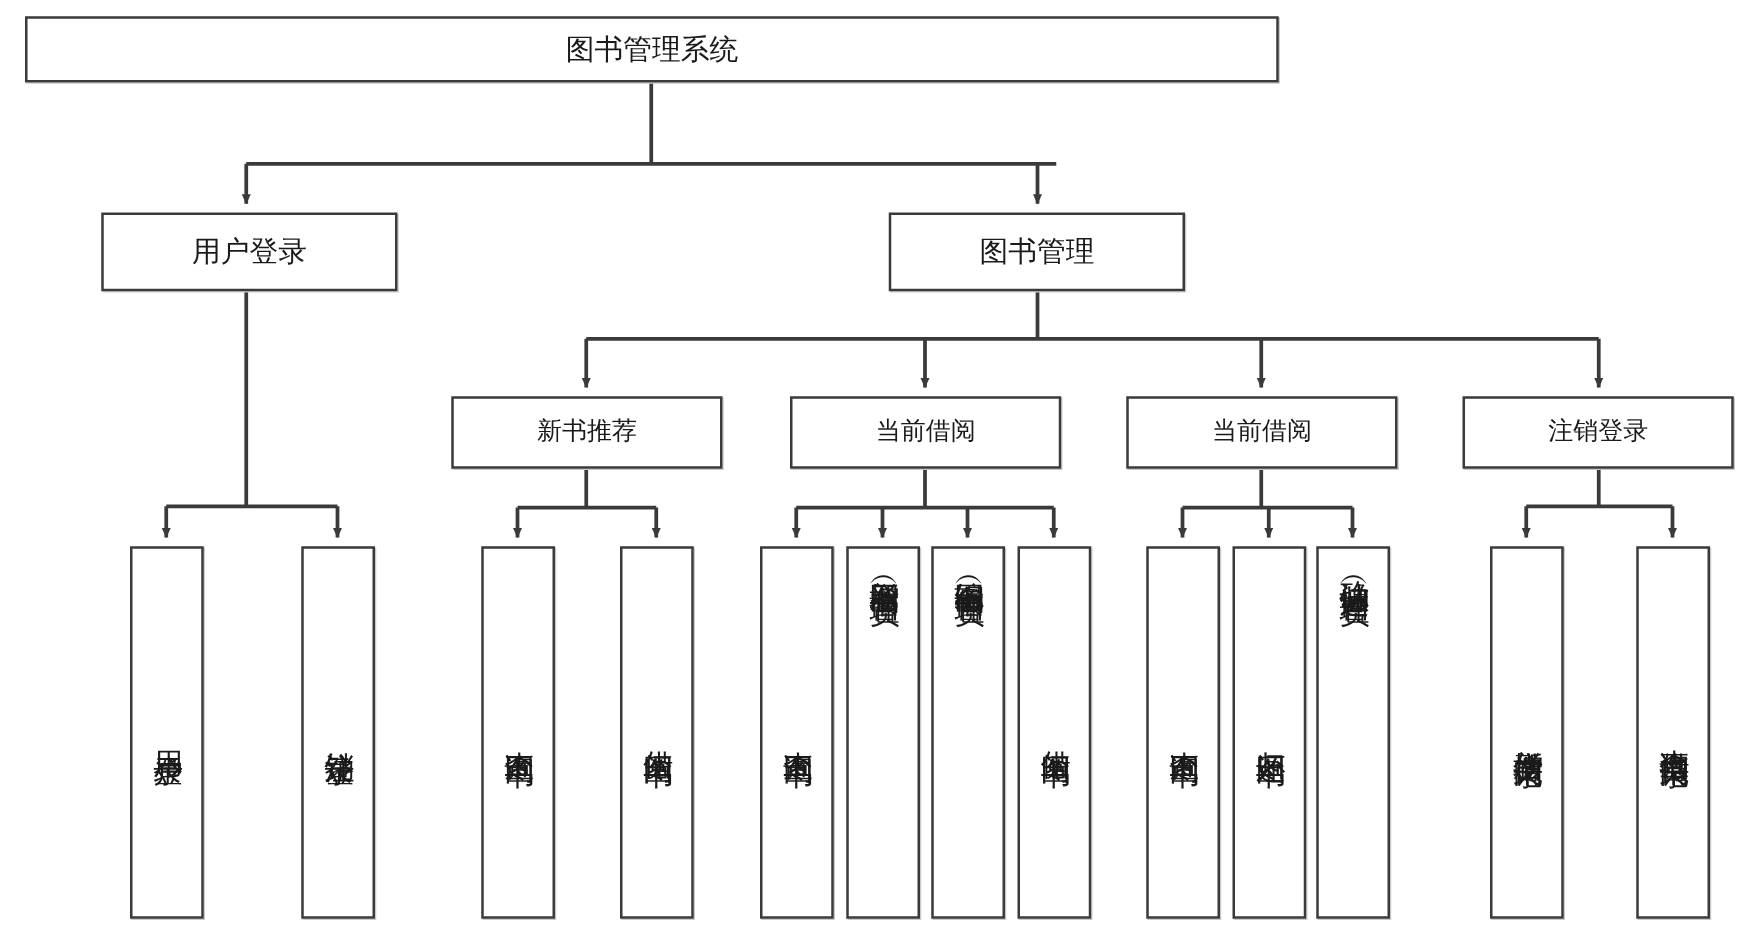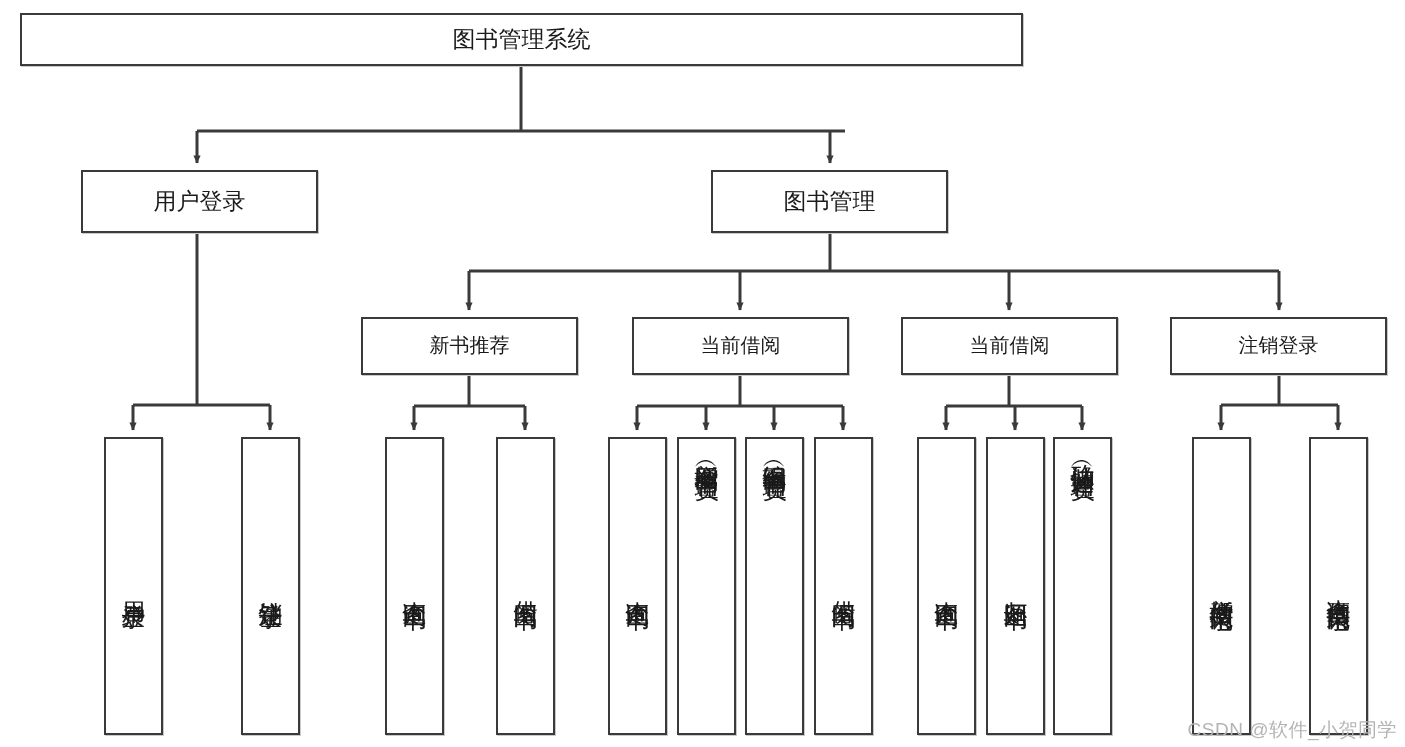--- a/index.html
+++ b/index.html
@@ -190,15 +190,14 @@
     <span class="label">确认归还（管理员）</span>
   </div>
 
   <div class="node node-leaf centered" style="left:1192px; top:437px; width:59px; height:298px;">
     <span class="label">新增借阅记录</span>
   </div>
   <div class="node node-leaf centered" style="left:1309px; top:437px; width:59px; height:298px;">
     <span class="label">查询借阅记录</span>
   </div>
 
-  <div id="watermark">CSDN @软件_小贺同学</div>
 
 </div>
 
 </body></html>

